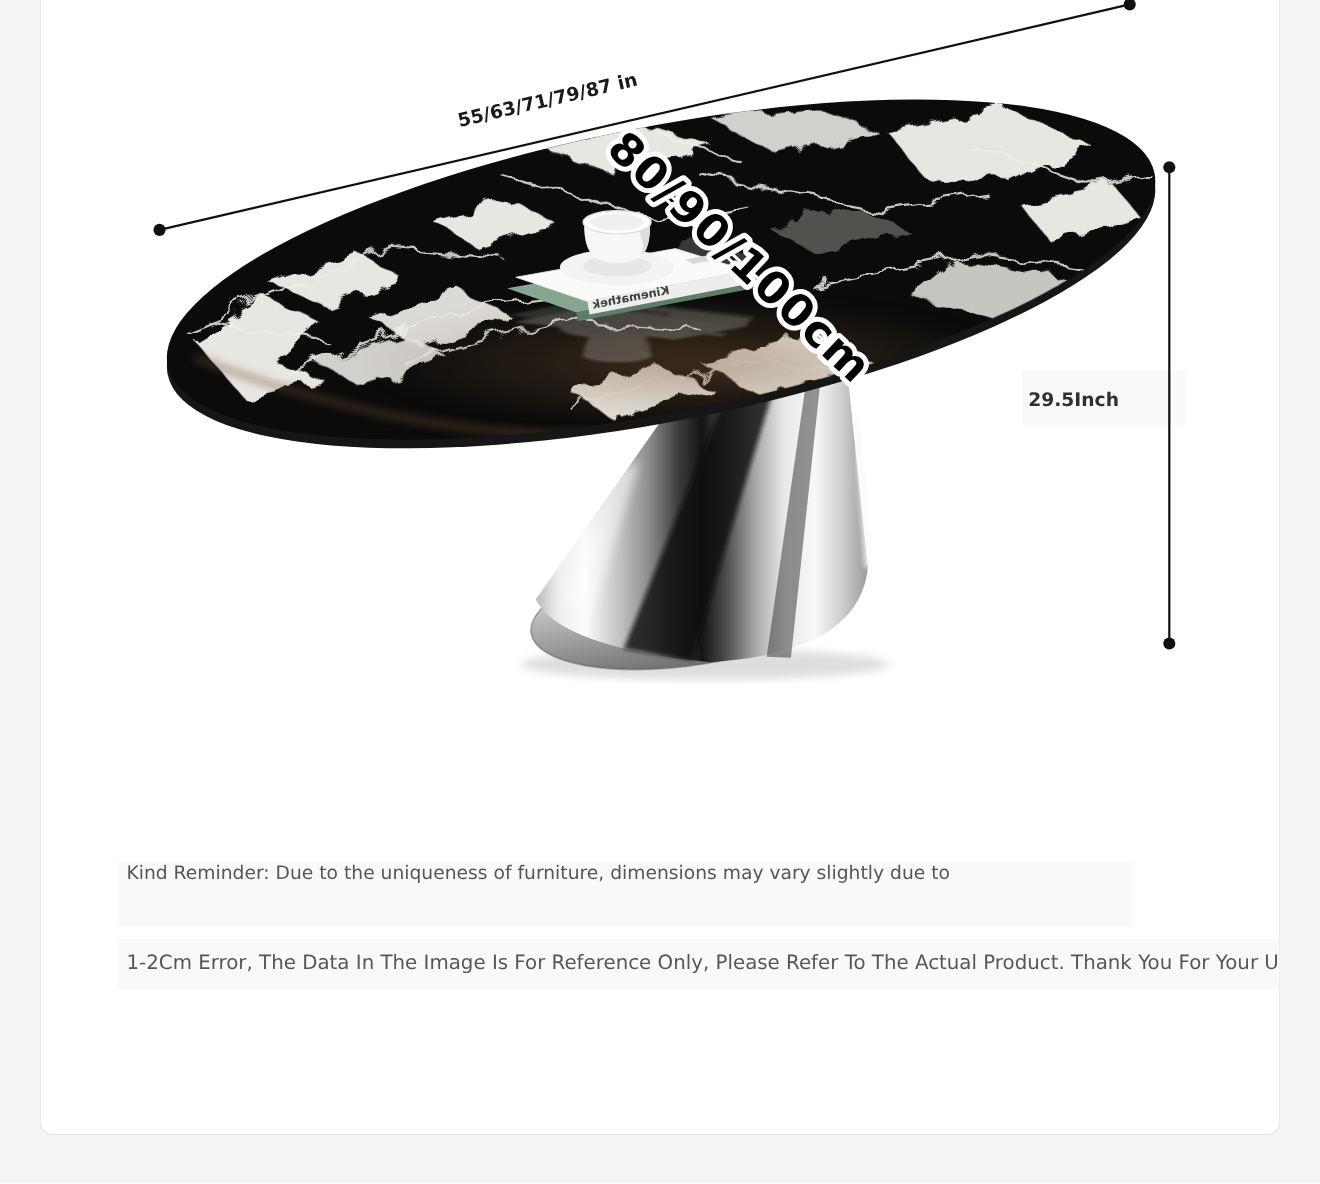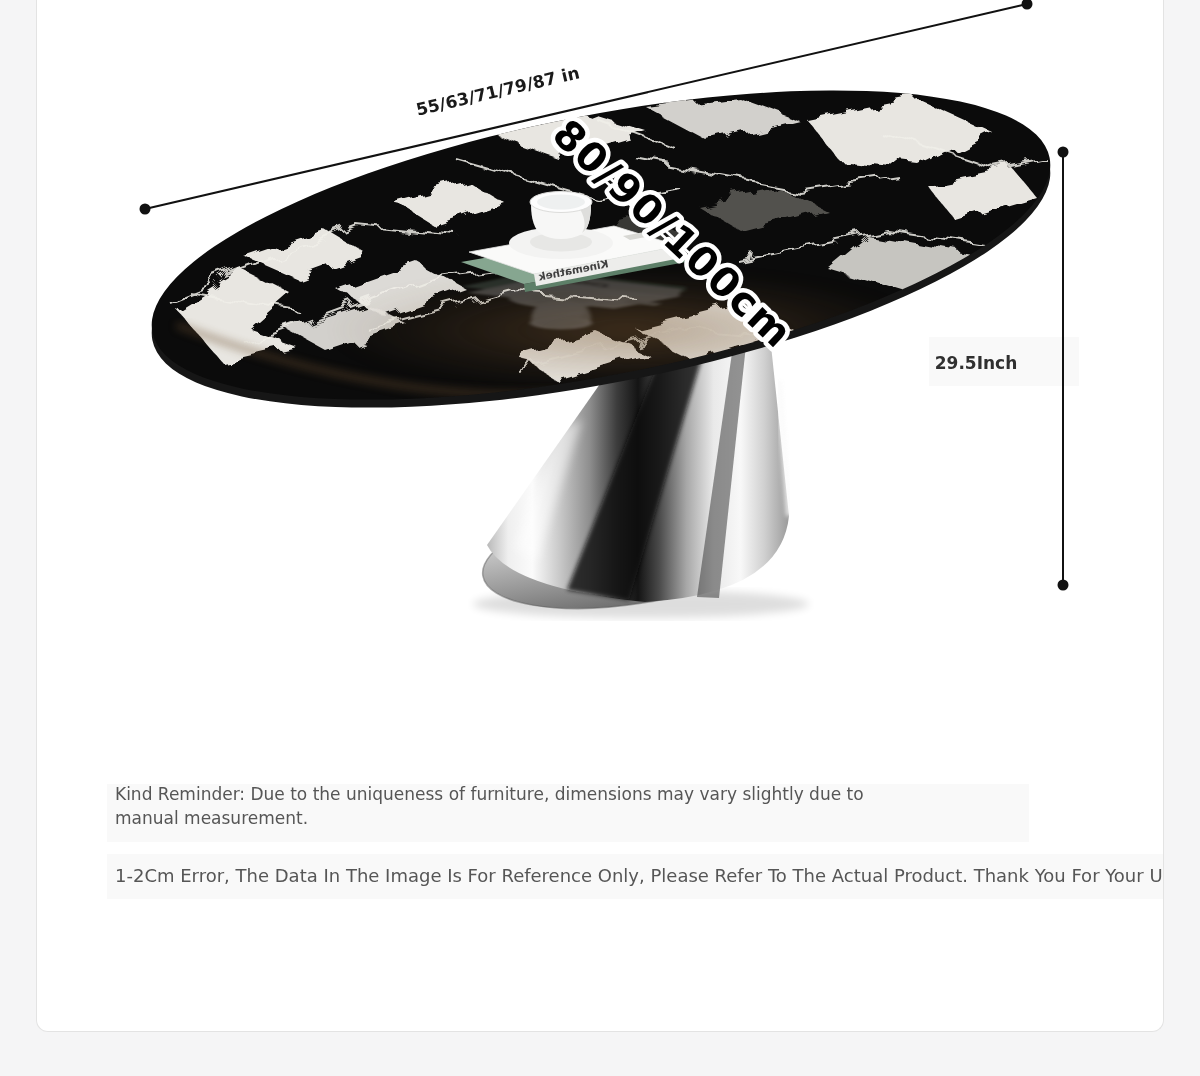--- a/index.html
+++ b/index.html
@@ -175,18 +175,17 @@
         <circle cx="1026" cy="585" r="5.5" fill="#111111"></circle>
       </g>
       <text x="939" y="364" text-anchor="middle" dominant-baseline="middle" font-size="17" font-weight="bold" fill="#303030">29.5Inch</text>
     </svg>
 
     <div class="patch patch1"></div>
     <div class="patch patch2"></div>
 
     <div class="notes">
       <div>Kind Reminder: Due to the uniqueness of furniture, dimensions may vary slightly due to</div>
-      <div>manual measurement.</div>
     </div>
     <div class="error-note">1-2Cm Error, The Data In The Image Is For Reference Only, Please Refer To The Actual Product. Thank You For Your U</div>
 
   </div>
 </div>
 
 </body></html>

